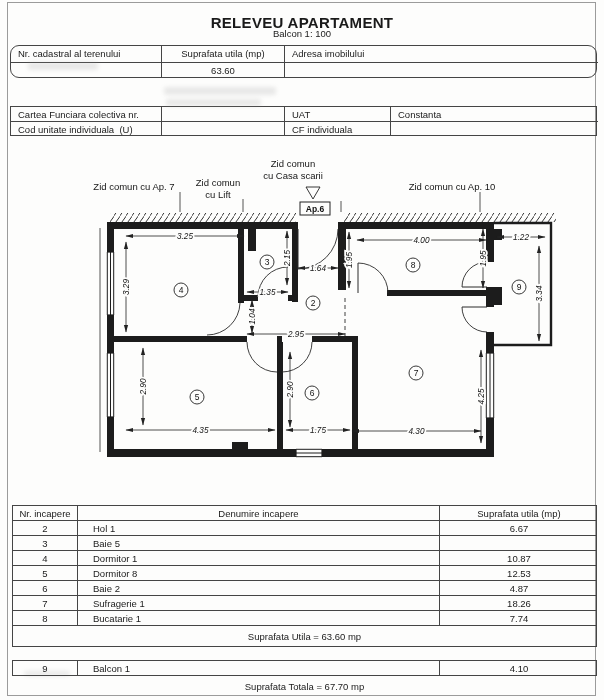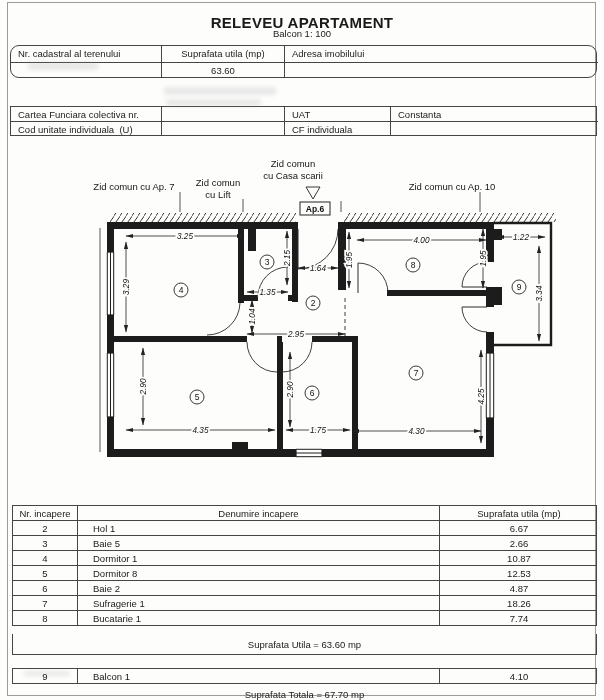--- a/index.html
+++ b/index.html
@@ -27,21 +27,21 @@
 
   
   #rtable{position:absolute;left:12px;top:505px;width:585px;font-size:9.5px;}
   .fr{display:grid;grid-template-columns:64px 363px 158px;border:1px solid #454545;border-top:none;box-sizing:border-box;}
   .fr.bt{border-top:1px solid #454545;}
   .fr>div{box-sizing:border-box;padding-top:1.5px;overflow:hidden;white-space:nowrap;}
   .fr>.c1{text-align:center;}
   .fr>.c2{border-left:1px solid #454545;border-right:1px solid #454545;padding-left:15px;}
   .fr>.c3{text-align:center;}
   .fr.head>.c2{text-align:center;padding-left:0;}
-  .merged{border:1px solid #454545;border-top:none;box-sizing:border-box;display:flex;align-items:center;justify-content:center;margin-top:8px;}
+  .merged{border:1px solid #454545;border-top:none;box-sizing:border-box;display:flex;align-items:center;justify-content:center;}
   .gapRow{height:13px;}
   .totalRow{display:flex;align-items:center;justify-content:center;}
 
   
   .sm{position:absolute;background:#9f9f9f;opacity:.22;filter:blur(2px);border-radius:2px;}
 </style>
 </head>
 <body>
 
 <div class="frame"></div>
@@ -219,21 +219,20 @@
       <div class="c3">Suprafata utila (mp)</div>
     </div>
     <div class="fr" style="height: 15px;">
       <div class="c1">2</div>
       <div class="c2">Hol 1</div>
       <div class="c3">6.67</div>
     </div>
     <div class="fr" style="height: 15px;">
       <div class="c1">3</div>
       <div class="c2">Baie 5</div>
-      <div class="c3">2.66</div>
     </div>
     <div class="fr" style="height: 15px;">
       <div class="c1">4</div>
       <div class="c2">Dormitor 1</div>
       <div class="c3">10.87</div>
     </div>
     <div class="fr" style="height: 15px;">
       <div class="c1">5</div>
       <div class="c2">Dormitor 8</div>
       <div class="c3">12.53</div>

